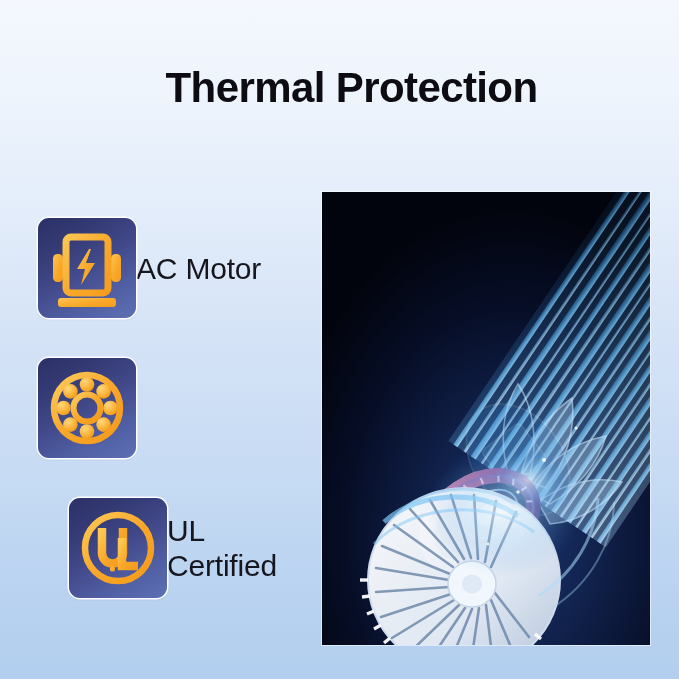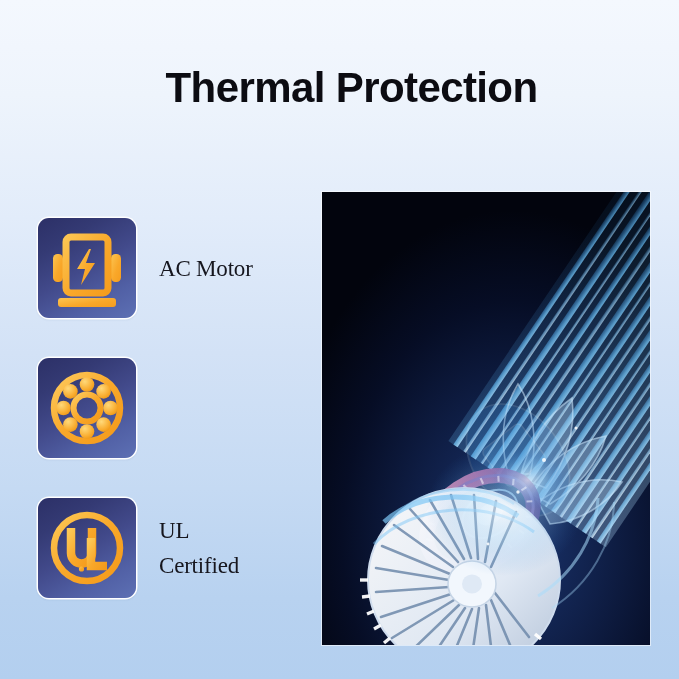--- a/index.html
+++ b/index.html
@@ -42,49 +42,48 @@
     top: 218px;
     width: 270px;
   }
   .feature-row {
     position: relative;
     display: flex;
     align-items: center;
     height: 100px;
     margin-bottom: 40px;
   }
-  .feature-row:last-child { margin-bottom: 0; }
+  .feature-row:last-child { margin-bottom: 0; justify-content: center; }
 
   .icon-tile {
     position: relative;
     width: 98px;
     height: 100px;
     flex: 0 0 98px;
     border-radius: 11px;
     background: linear-gradient(150deg, #2c3067 0%, #343a74 24%, #424a8b 50%, #5160a5 76%, #5d70b4 100%);
     box-shadow: 0 0 0 1.5px #ffffff, 0 1px 3px rgba(40,50,90,0.18);
     overflow: hidden;
   }
   .icon-tile svg {
     position: absolute;
     left: 0; top: 0;
     width: 98px;
     height: 100px;
     display: block;
   }
 
   .feature-label {
-    margin-left: 23px;
-    font-size: 23px;
+    font-size: 30px;
     line-height: 35px;
     font-weight: 400;
     color: #16161e;
     letter-spacing: -0.2px;
     white-space: pre-line;
-    font-family: Liberation Serif, serif;
+    font-family: Liberation Sans, sans-serif;
   }
 
   
   #product-image {
     position: absolute;
     left: 322px;
     top: 192px;
     width: 328px;
     height: 453px;
     background: #03050f;

